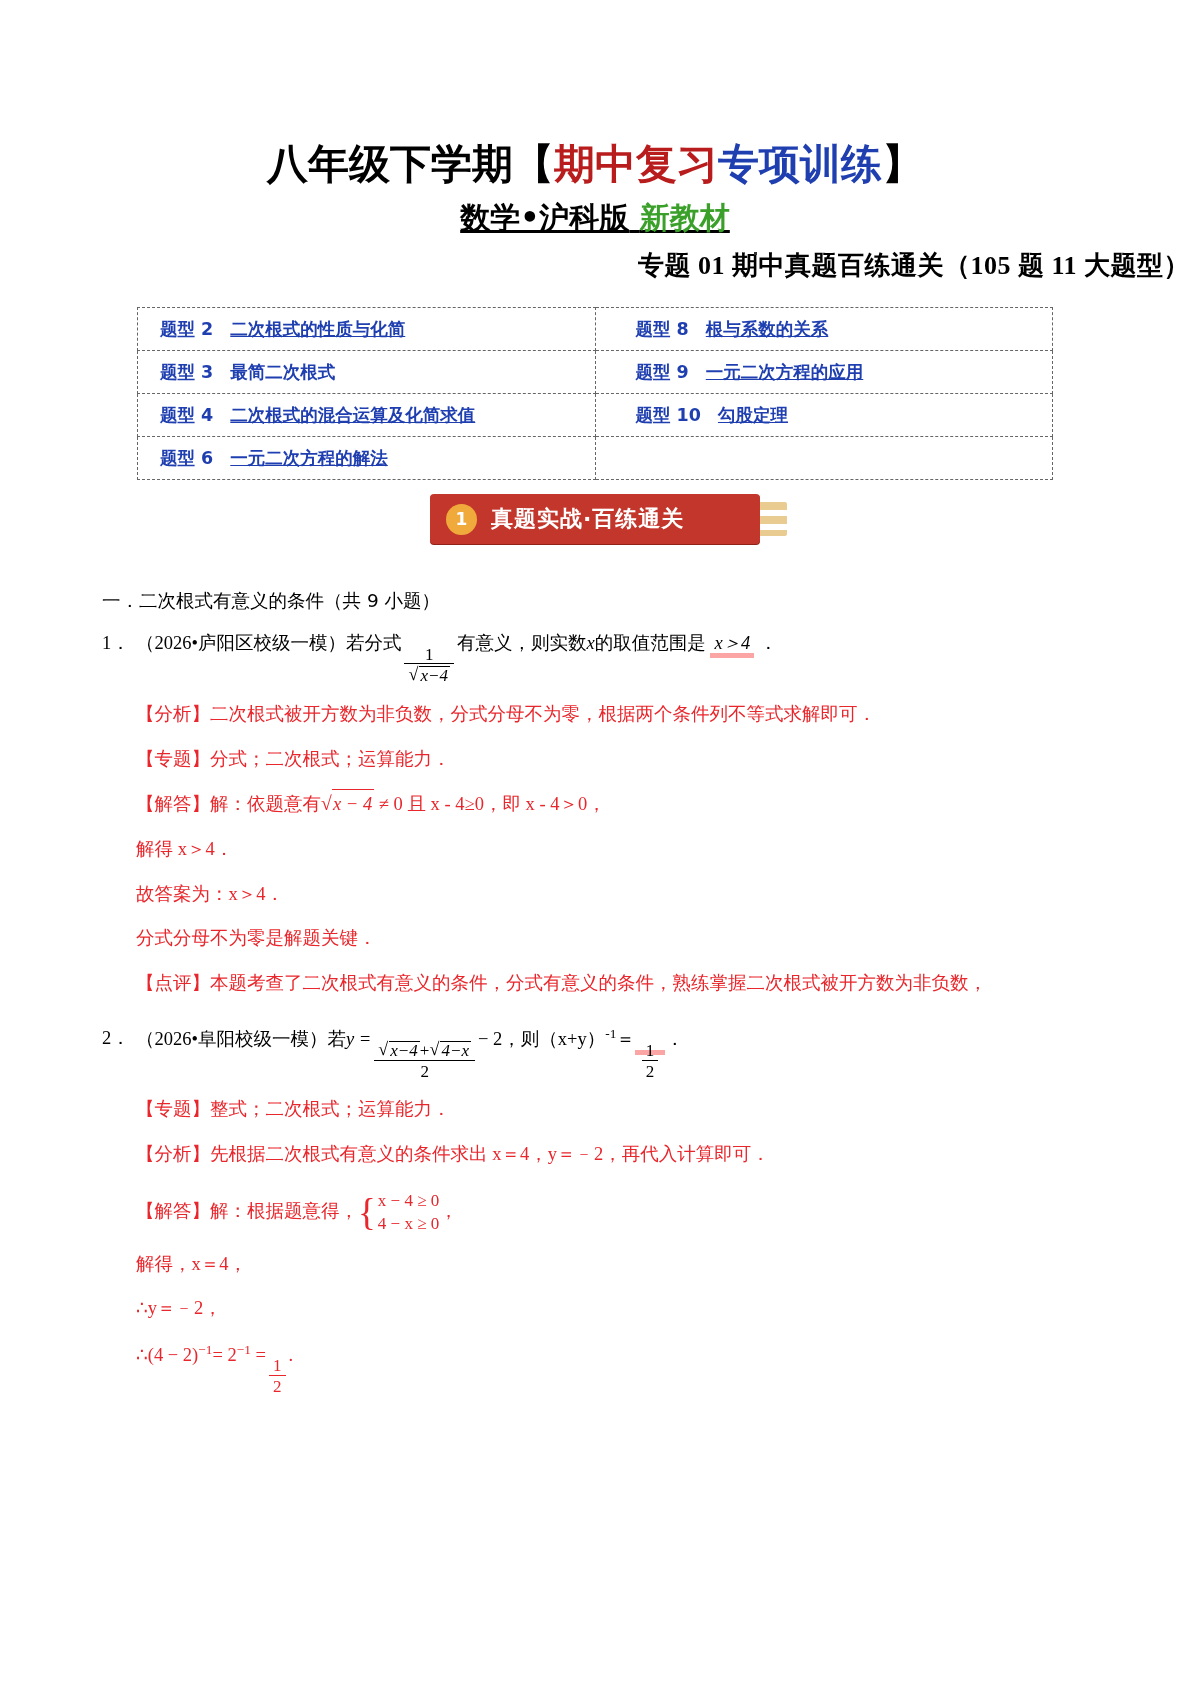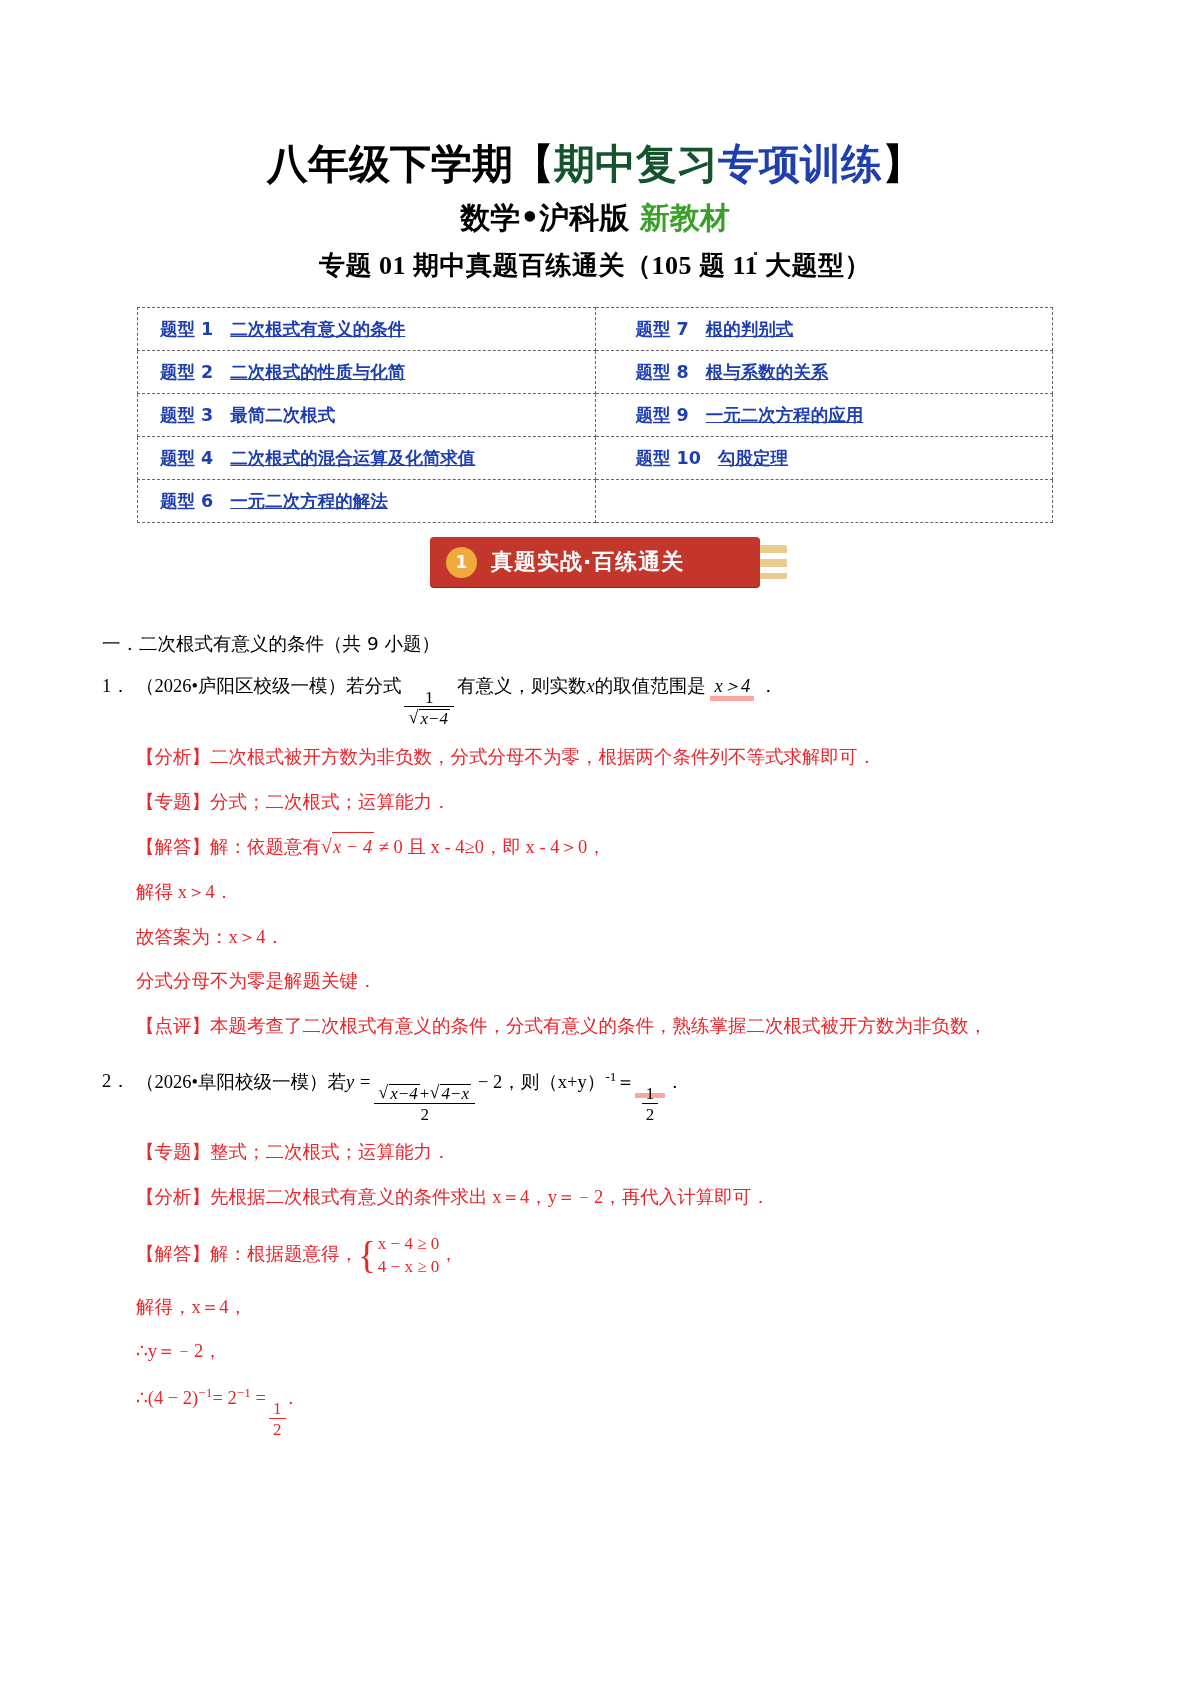--- a/index.html
+++ b/index.html
@@ -35,33 +35,34 @@
     text-align: center;
     font-family: "DejaVu Sans", sans-serif;
     font-weight: bold;
     font-size: 41px;
     letter-spacing: 0px;
     margin-top: 140px;
     line-height: 1.18;
     white-space: nowrap;
   }
   .t-black { color: #000000; }
-  .t-red { color: #14532d; }
+  .t-red { color: #b91c1c; }
   .t-blue { color: #1f3fb0; }
   .title2 {
     text-align: center;
     font-family: "DejaVu Sans", sans-serif;
     font-weight: bold;
     font-size: 30px;
     margin-top: 12px;
     line-height: 1.2;
+    text-decoration: underline;
   }
   .t-green { color: #3aa02a; }
   .title3 {
-    text-align: center;
+    text-align: right;
     font-family: "Liberation Serif", serif;
     font-weight: bold;
     font-size: 26px;
     margin-top: 12px;
     color: #000;
     letter-spacing: 0.5px;
   }
 
   
   .index-table {
@@ -255,34 +256,20 @@
 
   <div class="title2">
     <span class="t-black">数学•沪科版</span>
     <span class="t-green">新教材</span>
   </div>
 
   <div class="title3">专题 01 期中真题百练通关（105 题 11 大题型）</div>
 
   <table class="index-table">
     <tbody>
-        <tr>
-      <td class="cell-left">
-        <div class="cell-inner">
-          <span class="idx-label">题型 1</span>
-          <span class="idx-link">二次根式有意义的条件</span>
-        </div>
-      </td>
-      <td class="cell-right">
-        <div class="cell-inner">
-          <span class="idx-label">题型 7</span>
-          <span class="idx-link">根的判别式</span>
-        </div>
-      </td>
-    </tr>
     <tr>
       <td class="cell-left">
         <div class="cell-inner">
           <span class="idx-label">题型 2</span>
           <span class="idx-link">二次根式的性质与化简</span>
         </div>
       </td>
       <td class="cell-right">
         <div class="cell-inner">
           <span class="idx-label">题型 8</span>

